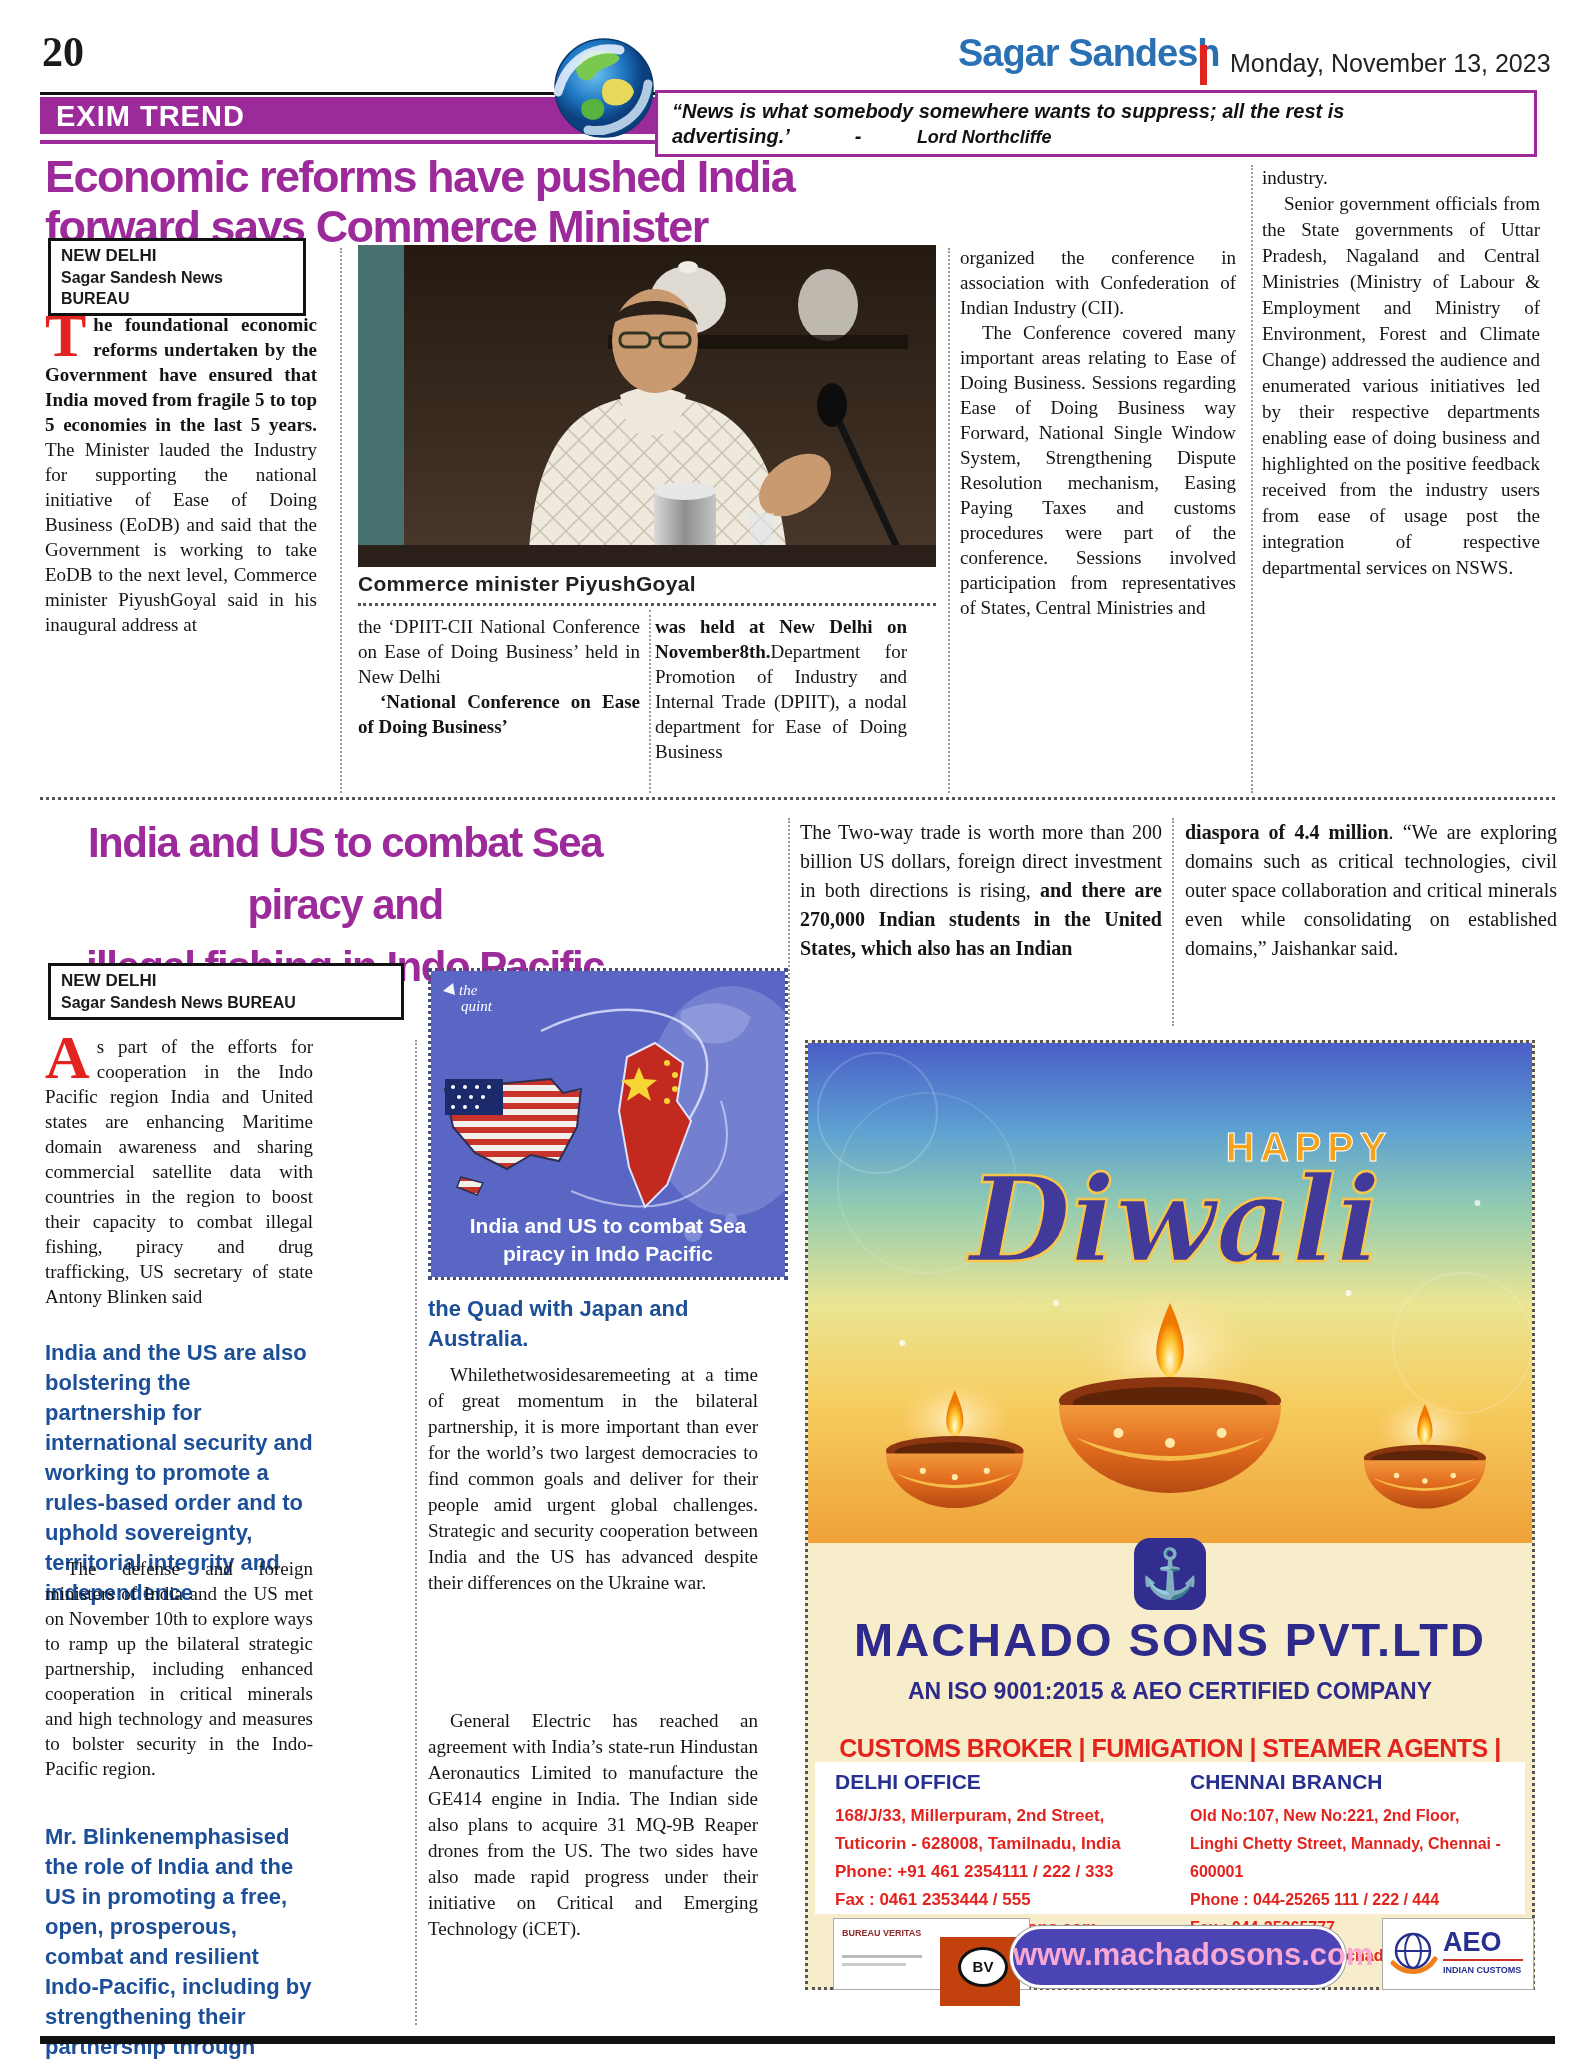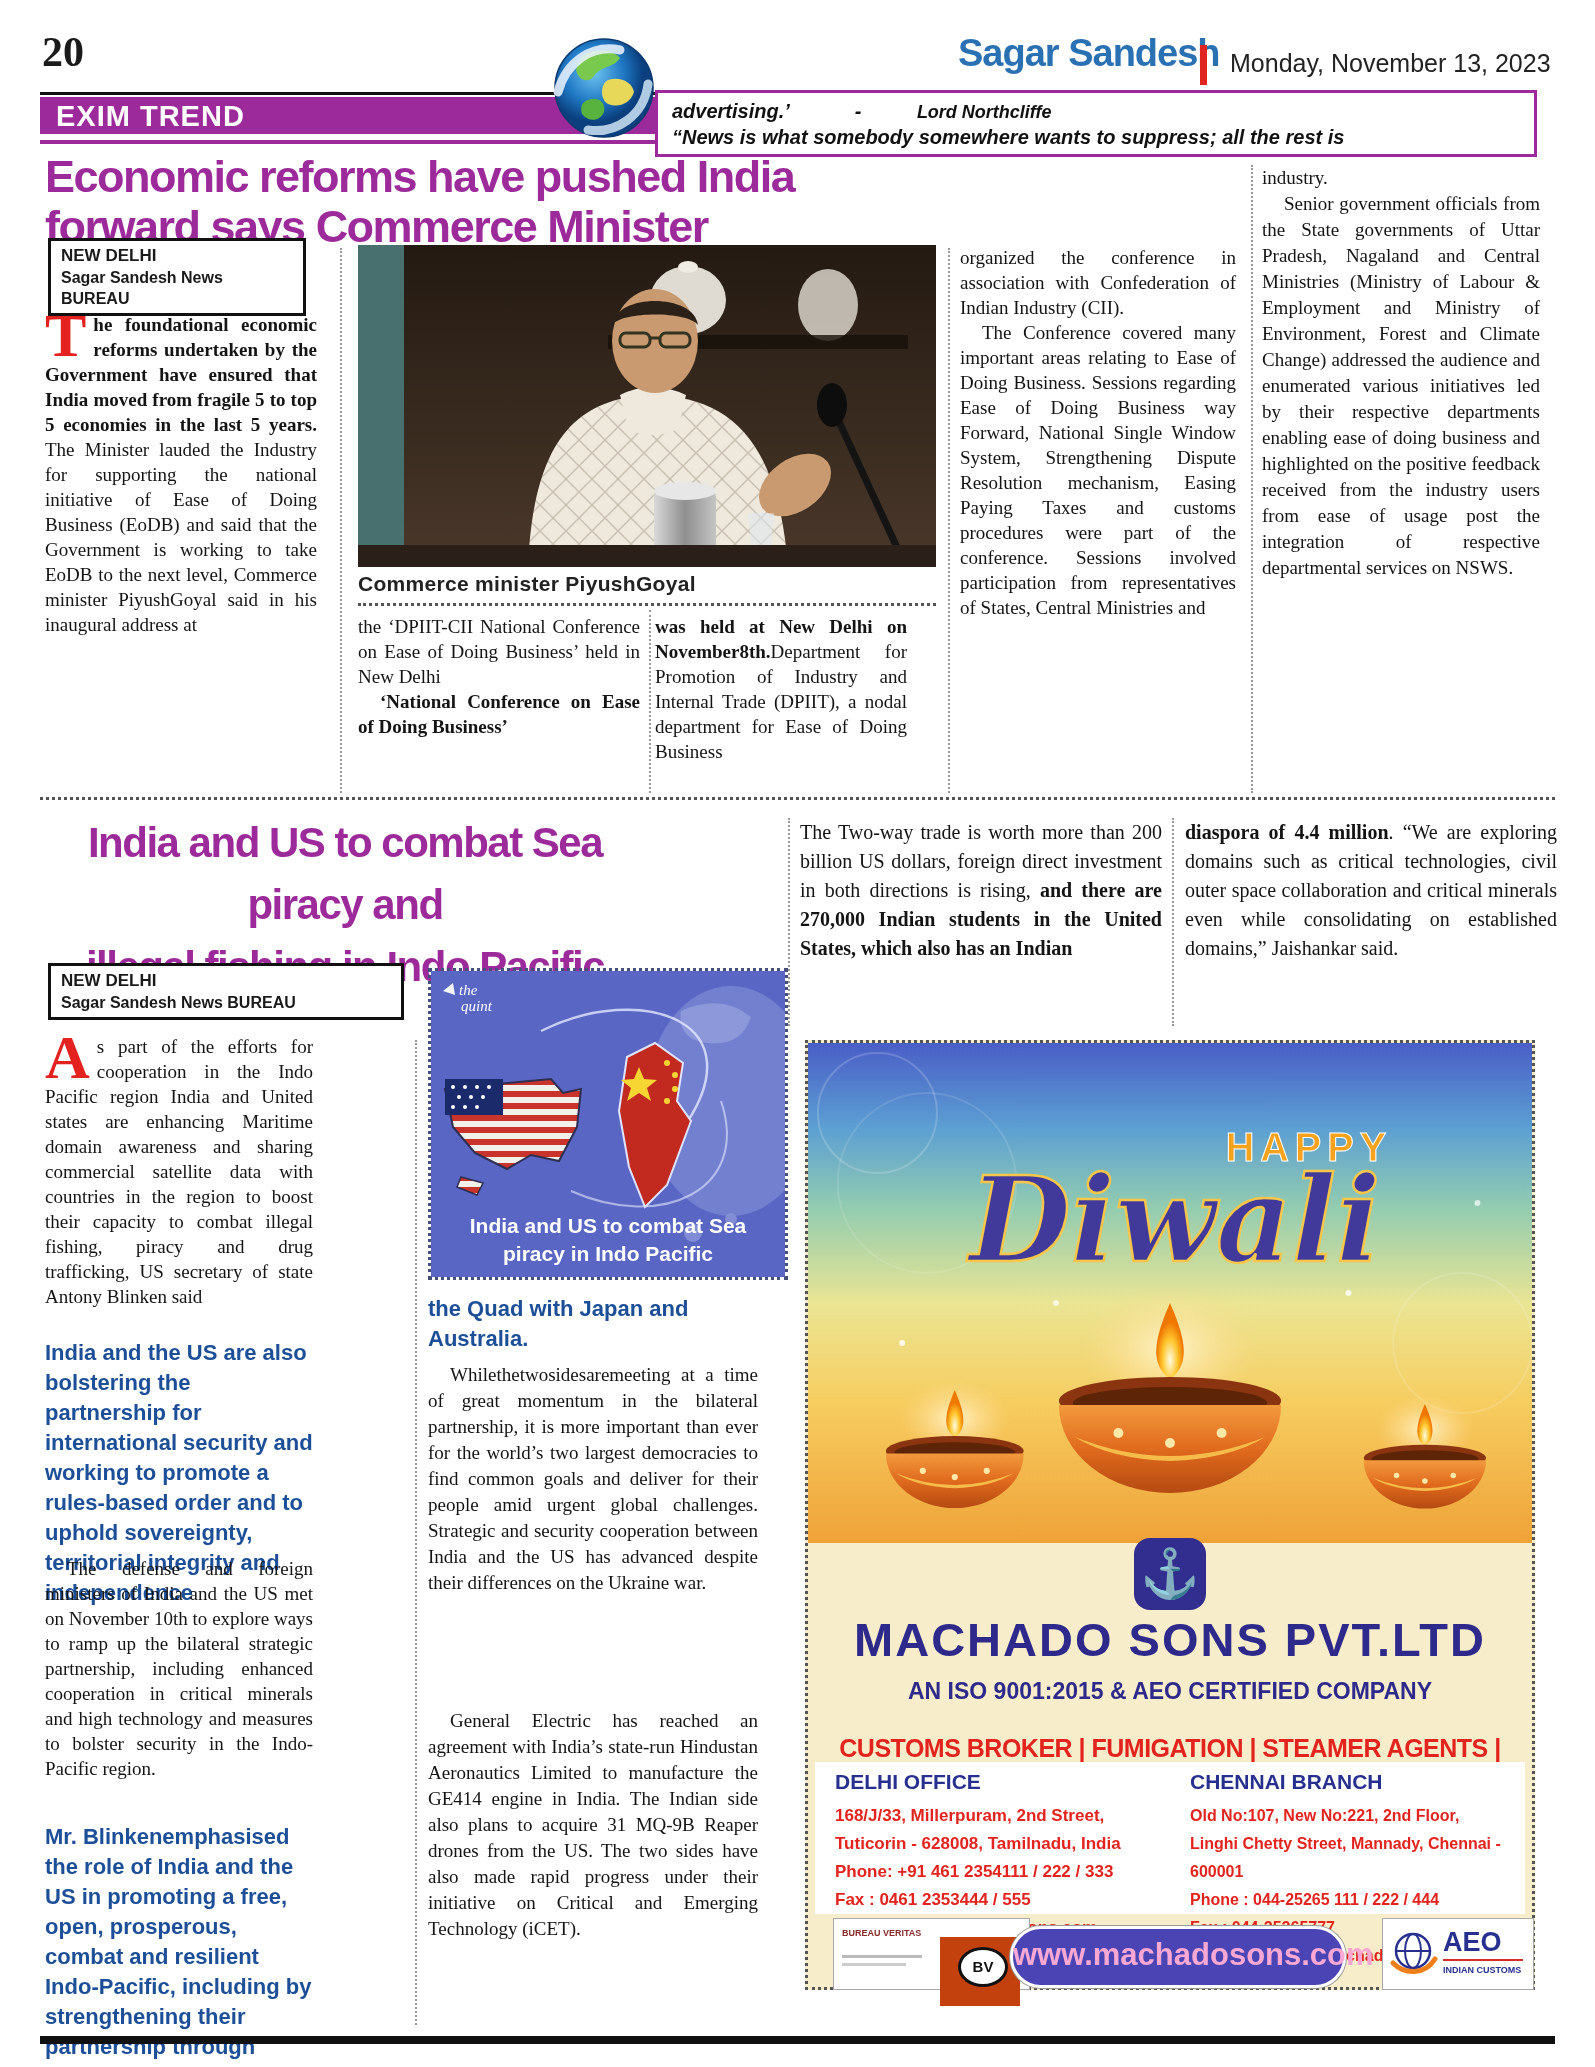--- a/index.html
+++ b/index.html
@@ -30,26 +30,26 @@
 
 <div class="abs" style="left:42px;top:28px;font-size:42px;font-weight:bold;">20</div>
 
 <div class="abs" style="left:40px;top:92px;width:668px;height:3px;background:#111;"></div>
 <div class="abs" style="left:40px;top:97px;width:668px;height:37px;background:#9c2a9a;">
   <div class="sans" style="color:#fff;font-weight:bold;font-size:29px;padding:3px 0 0 16px;letter-spacing:1px;">EXIM TREND</div>
 </div>
 <div class="abs" style="left:40px;top:140px;width:668px;height:4px;background:#9c2a9a;"></div>
 
 <div class="abs quote-box" style="left:655px;top:90px;width:848px;">
+  <div class="quote-line">“News is what somebody somewhere wants to suppress; all the rest is</div>
   <div class="quote-line">
     <span>advertising.’</span>
     <span style="margin-left:60px;">-</span>
     <span style="margin-left:50px;font-size:18px;">Lord Northcliffe</span>
   </div>
-  <div class="quote-line">“News is what somebody somewhere wants to suppress; all the rest is</div>
 </div>
 
 <div class="abs sans" style="left:958px;top:32px;font-size:38px;font-weight:bold;color:#2a71b4;letter-spacing:-1px;">Sagar Sandesh</div>
 <div class="abs" style="left:1200px;top:45px;width:7px;height:40px;background:#e02420;"></div>
 <div class="abs sans" style="left:1230px;top:49px;font-size:25px;color:#222;">Monday, November 13, 2023</div>
 
 <div class="abs" style="left:548px;top:34px;width:112px;height:108px;">
   <svg xmlns="http://www.w3.org/2000/svg" width="112" height="108" viewBox="0 0 112 108">
     <defs>
       <radialGradient id="sea" cx=".4" cy=".35">

